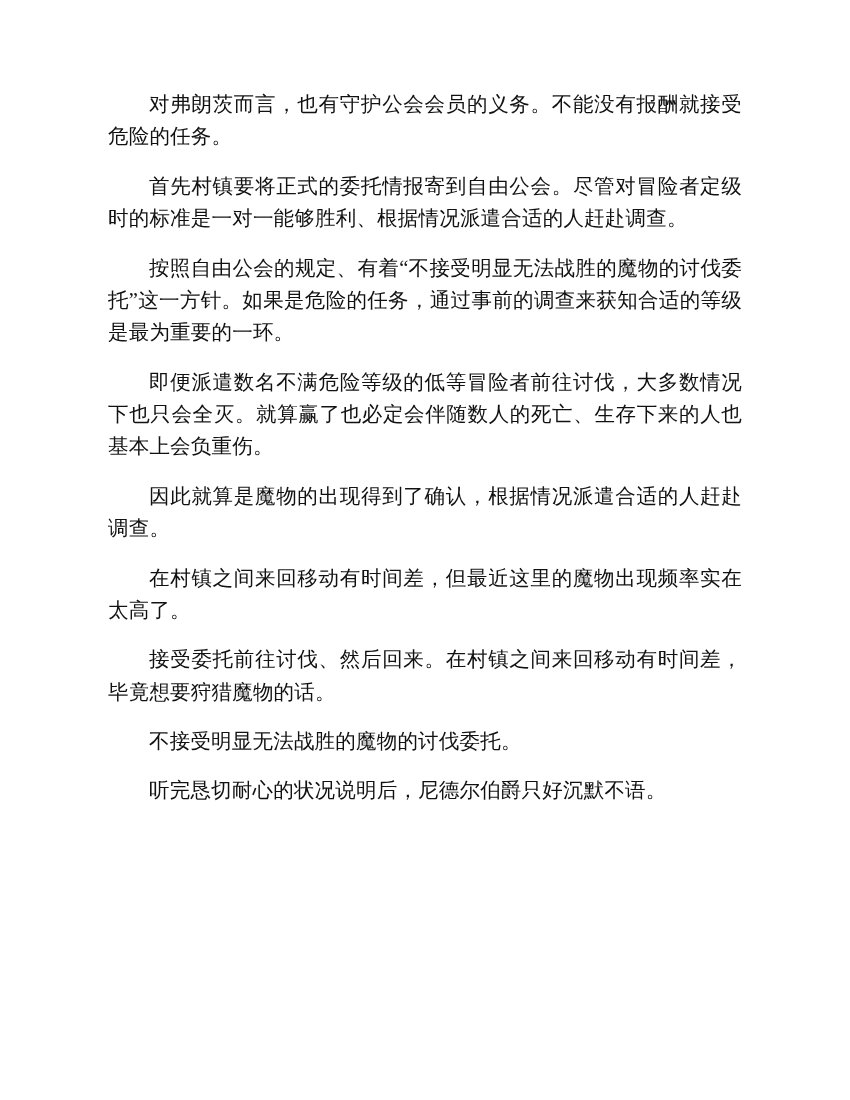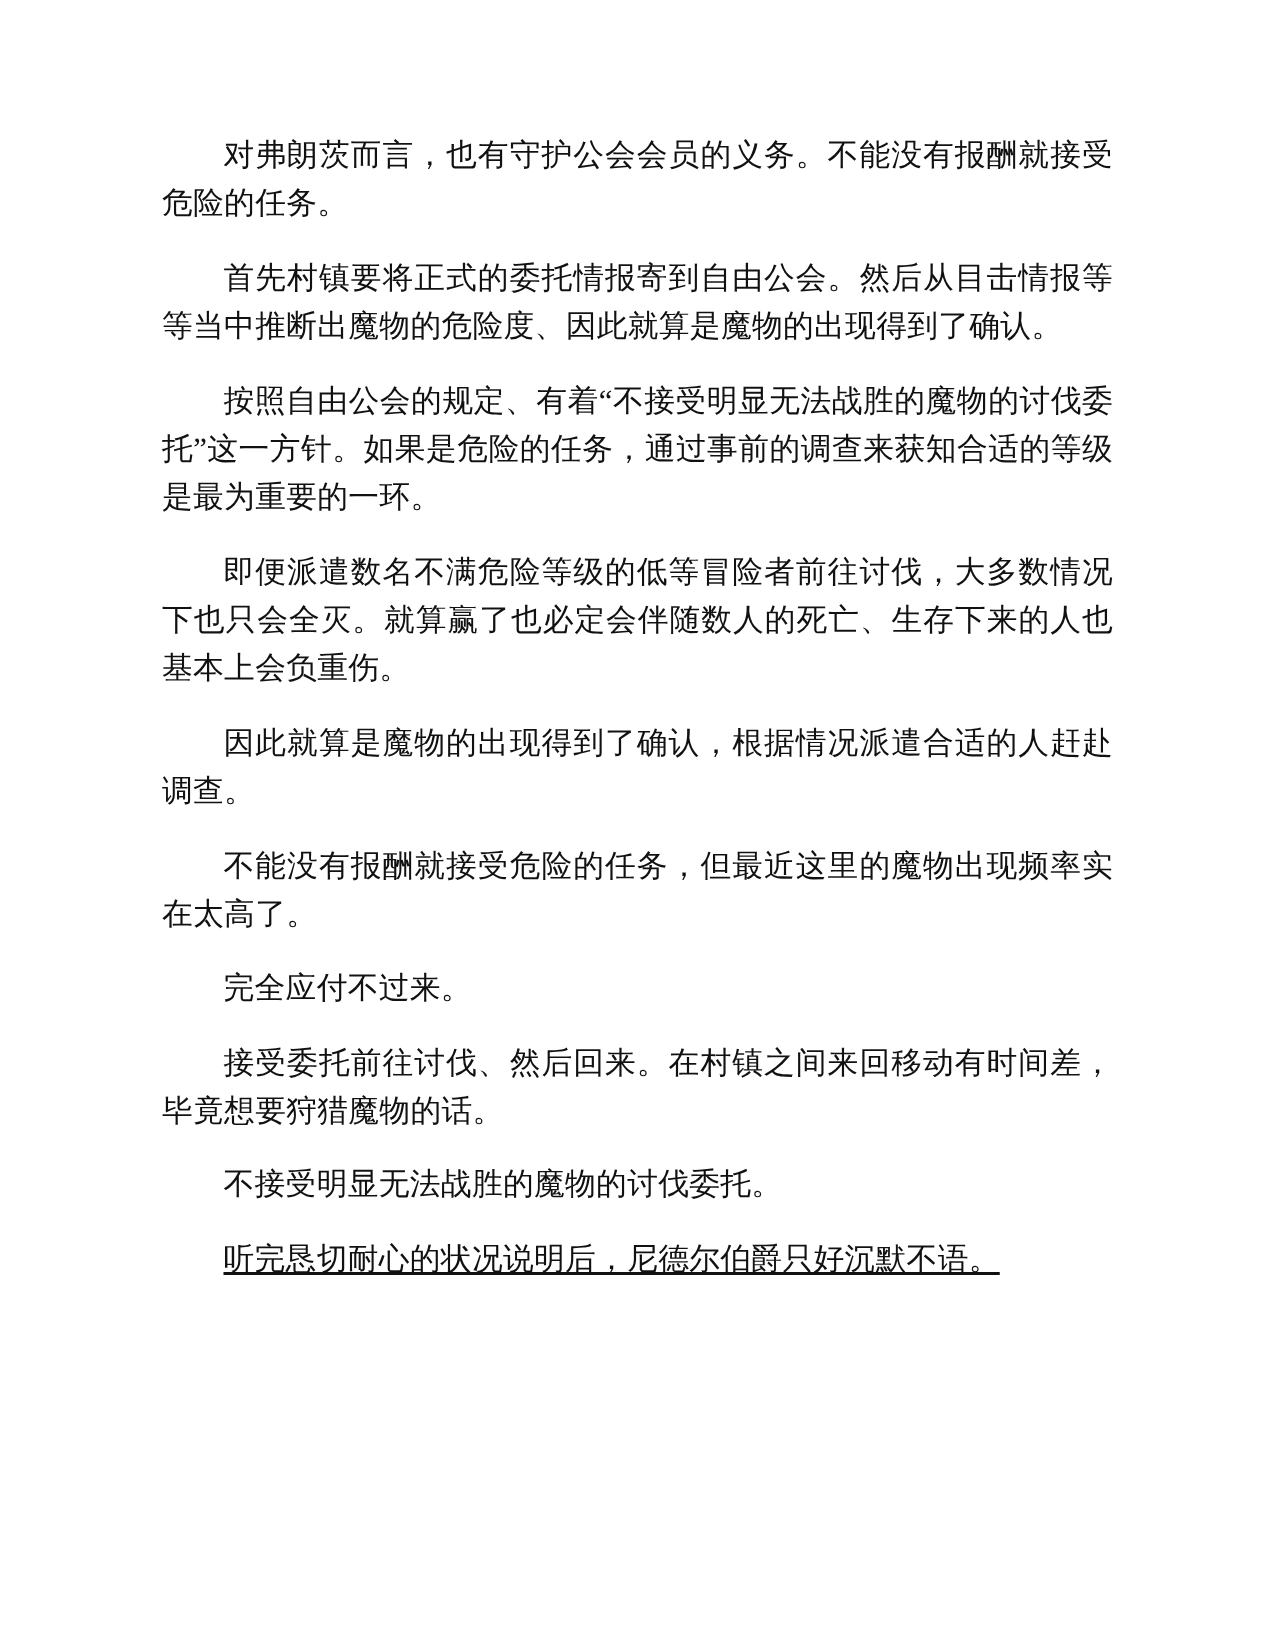--- a/index.html
+++ b/index.html
@@ -30,33 +30,31 @@
     text-justify: inter-ideograph;
     color: #111111;
   }
   .para {
     margin: 0 0 17px 0;
     text-indent: 2em;
     word-break: break-all;
   }
   .para:last-child {
     margin-bottom: 0;
-    text-decoration: underline;
   }
 </style>
 </head>
 <body>
 
 <div class="page">
   <div class="doc-body">
     <p class="para">对弗朗茨而言，也有守护公会会员的义务。不能没有报酬就接受危险的任务。</p>
-    <p class="para">首先村镇要将正式的委托情报寄到自由公会。然后从目击情报等等当中推断出魔物的危险度、因此就算是魔物的出现得到了确认。</p>
+    <p class="para">首先村镇要将正式的委托情报寄到自由公会。尽管对冒险者定级时的标准是一对一能够胜利、根据情况派遣合适的人赶赴调查。</p>
     <p class="para">按照自由公会的规定、有着“不接受明显无法战胜的魔物的讨伐委托”这一方针。如果是危险的任务，通过事前的调查来获知合适的等级是最为重要的一环。</p>
     <p class="para">即便派遣数名不满危险等级的低等冒险者前往讨伐，大多数情况下也只会全灭。就算赢了也必定会伴随数人的死亡、生存下来的人也基本上会负重伤。</p>
     <p class="para">因此就算是魔物的出现得到了确认，根据情况派遣合适的人赶赴调查。</p>
-    <p class="para">不能没有报酬就接受危险的任务，但最近这里的魔物出现频率实在太高了。</p>
-    <p class="para">完全应付不过来。</p>
+    <p class="para">在村镇之间来回移动有时间差，但最近这里的魔物出现频率实在太高了。</p>
     <p class="para">接受委托前往讨伐、然后回来。在村镇之间来回移动有时间差，毕竟想要狩猎魔物的话。</p>
     <p class="para">不接受明显无法战胜的魔物的讨伐委托。</p>
     <p class="para">听完恳切耐心的状况说明后，尼德尔伯爵只好沉默不语。</p>
 
   </div>
 </div>
 
 </body></html>

